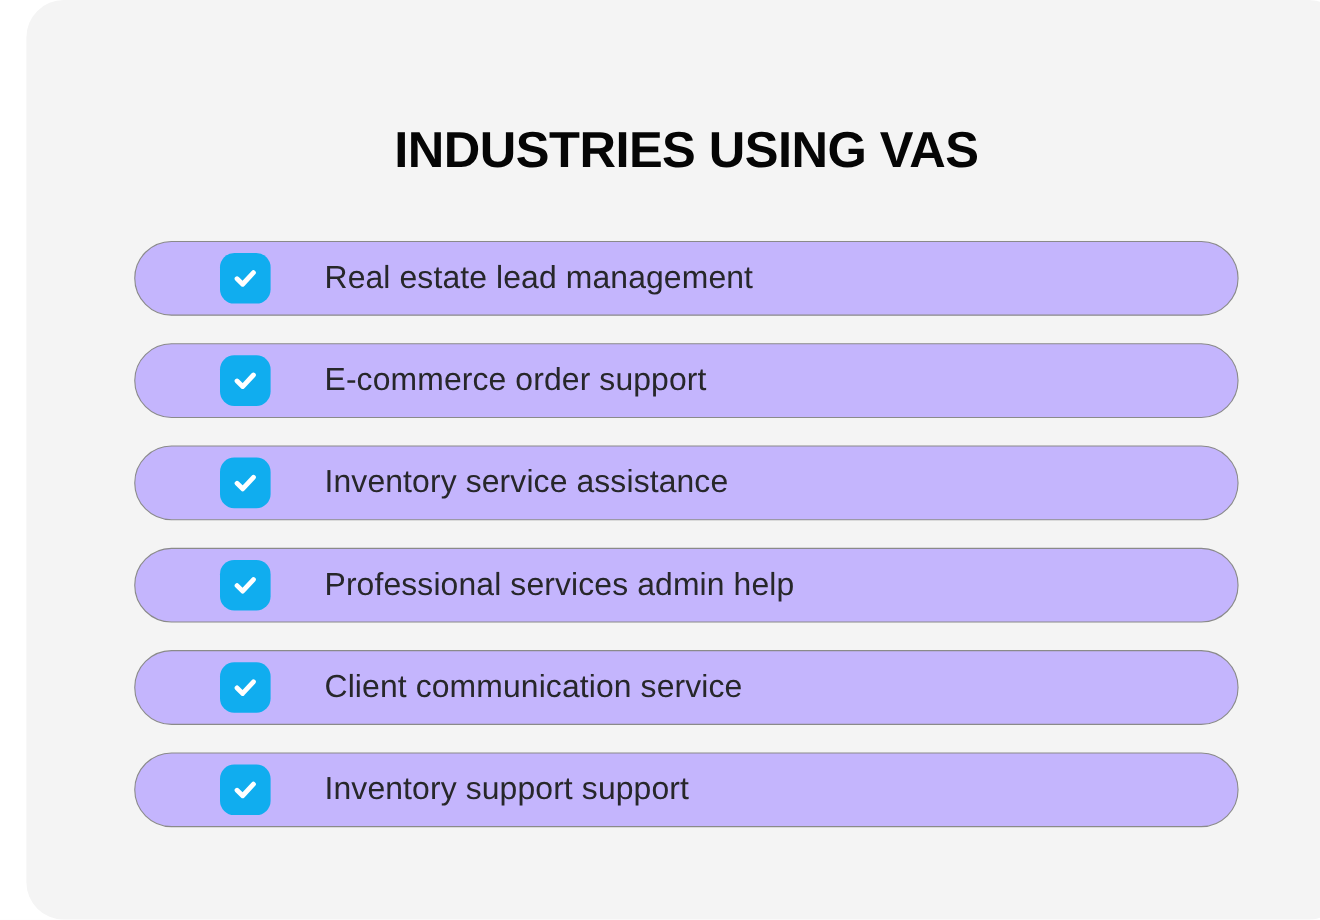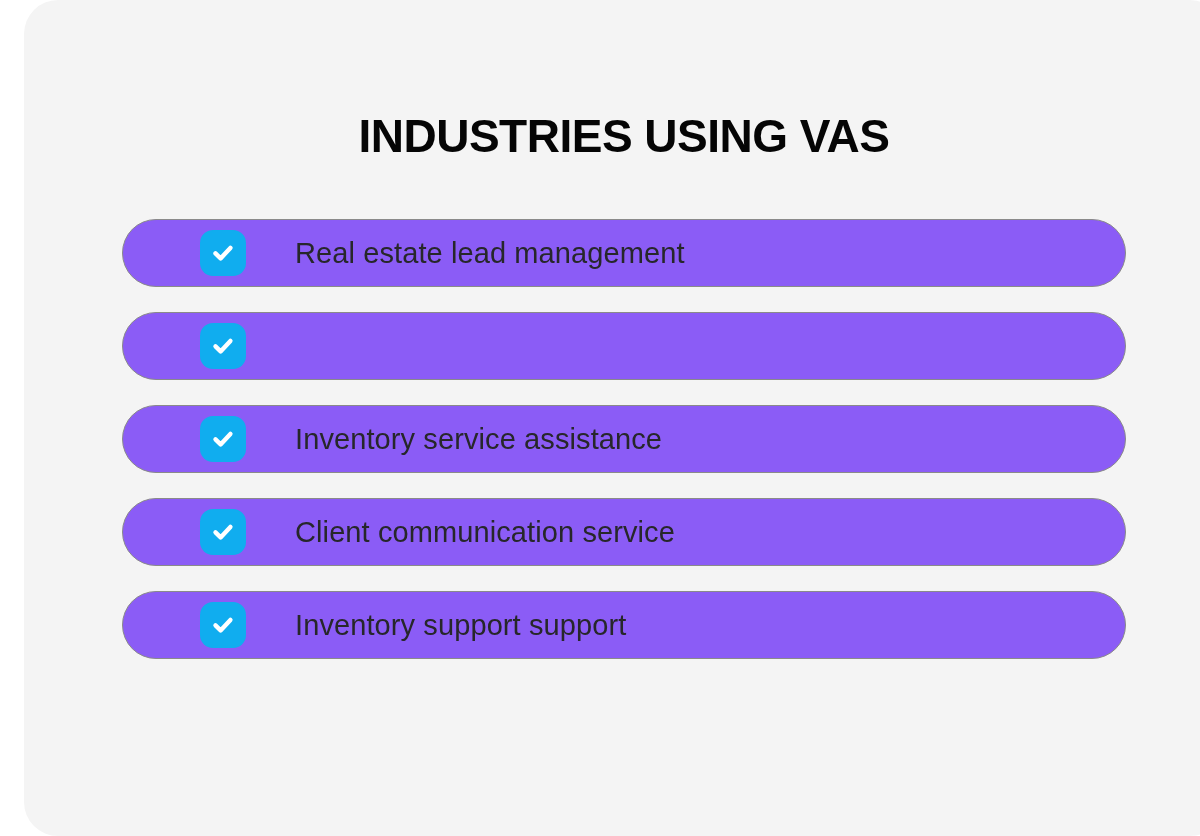--- a/index.html
+++ b/index.html
@@ -47,21 +47,21 @@
     top: 219px;
     width: 1004px;
   }
 
   .list-item {
     position: relative;
     box-sizing: border-box;
     width: 1004px;
     height: 68px;
     margin-bottom: 25px;
-    background: #8b5cf6;
+    background: #c4b5fd;
     border: 1.6px solid #8a8a8a;
     border-radius: 34px;
     display: flex;
     align-items: center;
   }
   .list-item:last-child {
     margin-bottom: 0;
   }
 
   .checkbox {
@@ -113,31 +113,40 @@
       </span>
       <span class="item-label">Real estate lead management</span>
     </div>
 
     <div class="list-item">
       <span class="checkbox">
         <svg width="26" height="26" viewBox="0 0 26 26" aria-hidden="true">
           <path d="M5.5 13.4 L10.6 18.4 L20.4 7.9" fill="none" stroke="#ffffff" stroke-width="4.4" stroke-linecap="round" stroke-linejoin="round"></path>
         </svg>
       </span>
+      <span class="item-label">E-commerce order support</span>
     </div>
 
     <div class="list-item">
       <span class="checkbox">
         <svg width="26" height="26" viewBox="0 0 26 26" aria-hidden="true">
           <path d="M5.5 13.4 L10.6 18.4 L20.4 7.9" fill="none" stroke="#ffffff" stroke-width="4.4" stroke-linecap="round" stroke-linejoin="round"></path>
         </svg>
       </span>
       <span class="item-label">Inventory service assistance</span>
     </div>
 
+    <div class="list-item">
+      <span class="checkbox">
+        <svg width="26" height="26" viewBox="0 0 26 26" aria-hidden="true">
+          <path d="M5.5 13.4 L10.6 18.4 L20.4 7.9" fill="none" stroke="#ffffff" stroke-width="4.4" stroke-linecap="round" stroke-linejoin="round"></path>
+        </svg>
+      </span>
+      <span class="item-label">Professional services admin help</span>
+    </div>
 
     <div class="list-item">
       <span class="checkbox">
         <svg width="26" height="26" viewBox="0 0 26 26" aria-hidden="true">
           <path d="M5.5 13.4 L10.6 18.4 L20.4 7.9" fill="none" stroke="#ffffff" stroke-width="4.4" stroke-linecap="round" stroke-linejoin="round"></path>
         </svg>
       </span>
       <span class="item-label">Client communication service</span>
     </div>
 

